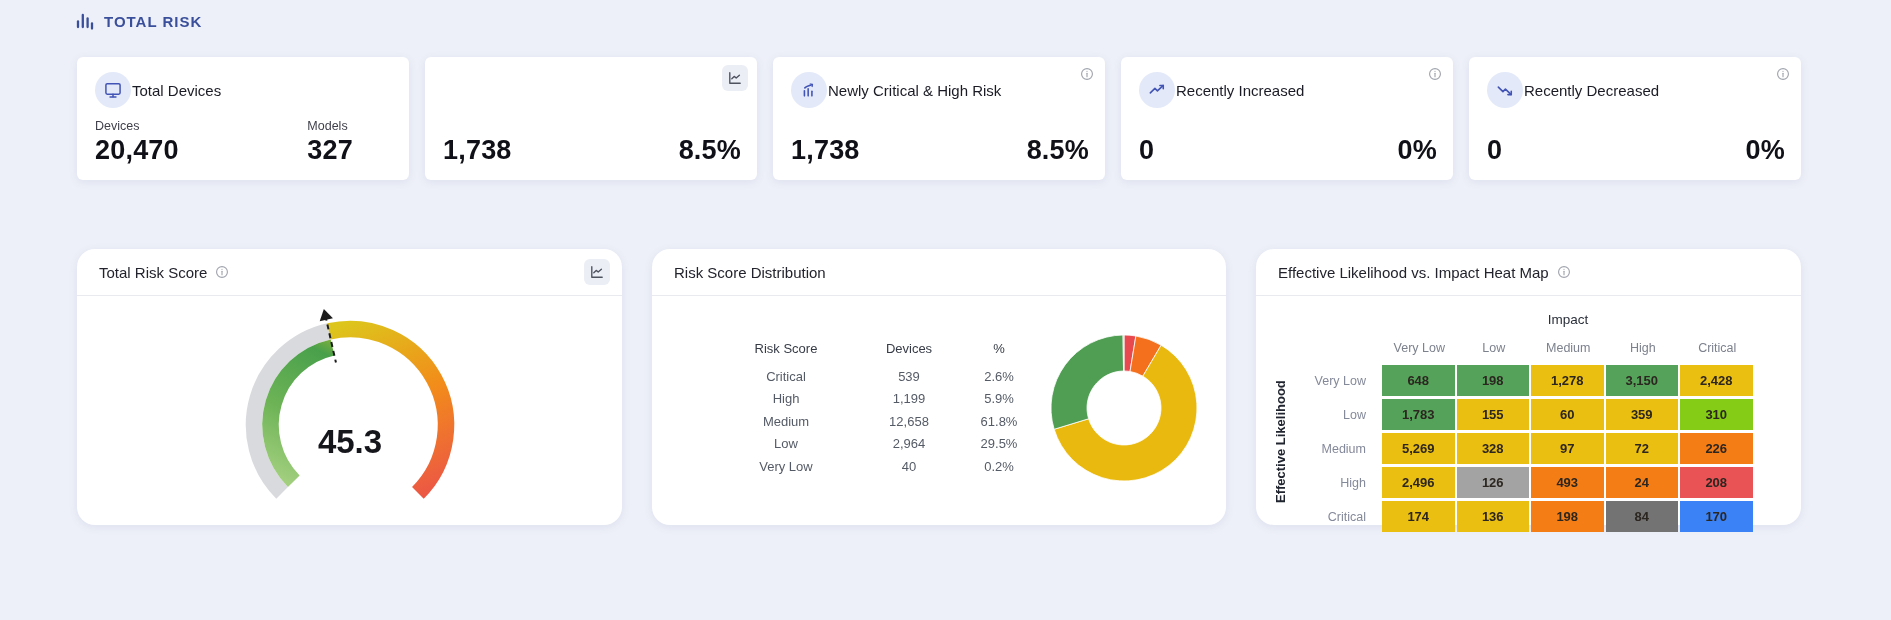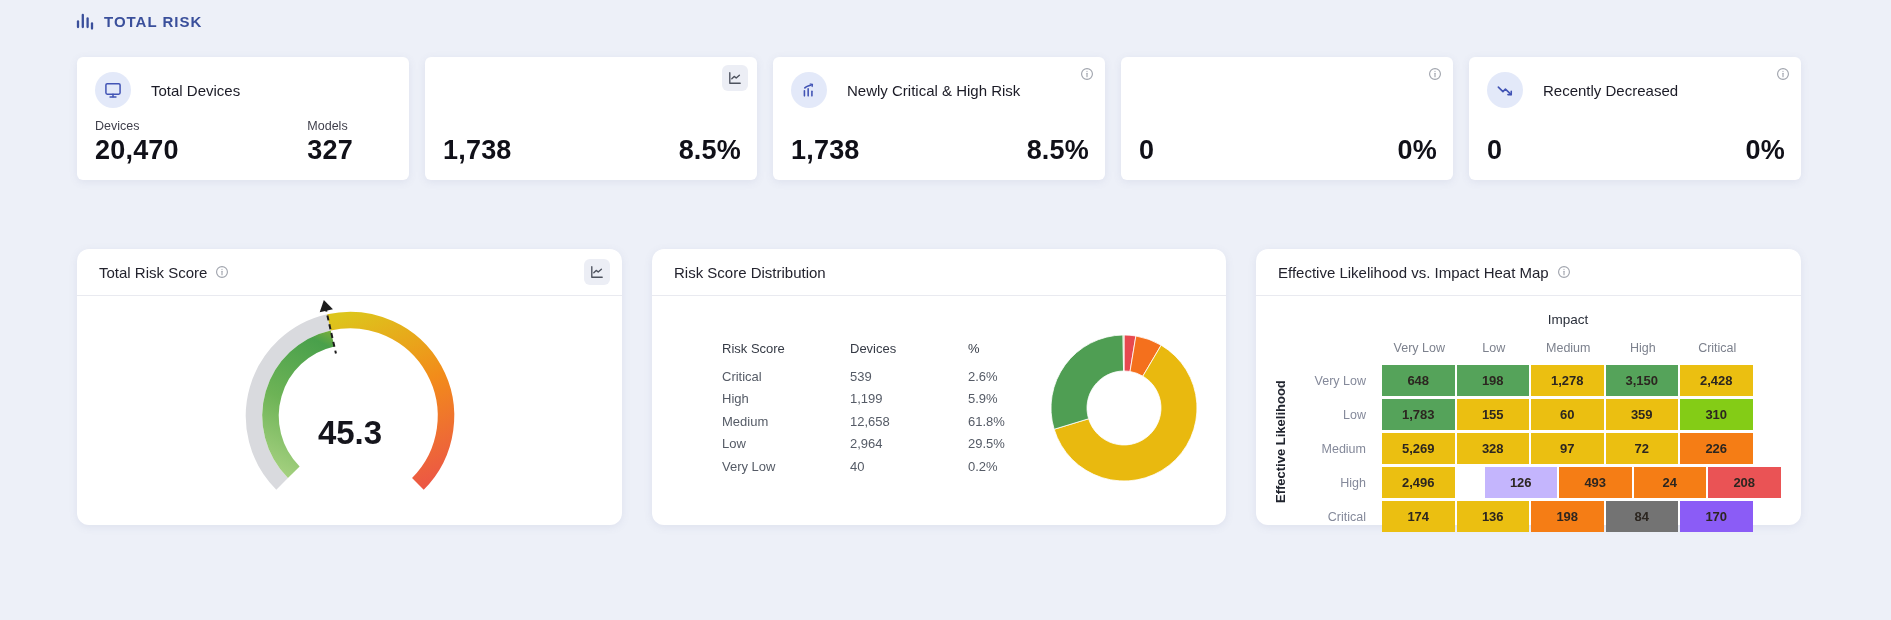--- a/index.html
+++ b/index.html
@@ -16,57 +16,57 @@
   .app-header { display:flex; align-items:center; gap:9px; height:22px; margin-left:-2px; }
   .app-title { font-size:15px; font-weight:700; letter-spacing:1px; color:#3a4f9b; }
 
   
   .cards-row { display:flex; gap:16px; margin-top:25px; }
   .card {
     position:relative; flex:1; height:123px; background:#fff; border-radius:6px;
     box-shadow:0 2px 8px rgba(85,100,150,.10); padding:15px 16px 14px 18px;
     display:flex; flex-direction:column;
   }
-  .card-head { display:flex; align-items:center; gap:20px; }
+  .card-head { display:flex; align-items:center; gap:1px; }
   .icon-circle {
     width:36px; height:36px; border-radius:50%; background:#e3e9f9;
     display:flex; align-items:center; justify-content:center; flex:none;
   }
   .card-title { font-size:15px; font-weight:500; color:#1b1b26; }
   .card-values { margin-top:auto; display:flex; justify-content:space-between; align-items:flex-end; }
   .big-num { font-size:27px; font-weight:600; color:#101018; letter-spacing:.2px; }
   .metric .m-label { font-size:12.5px; color:#3f3f4b; margin-bottom:2px; }
   .metric.right { margin-right:40px; }
   .corner { position:absolute; top:8px; right:9px; }
   .chart-btn {
     width:26px; height:26px; border-radius:6px; background:#eceef5; border:none;
     display:flex; align-items:center; justify-content:center; cursor:pointer;
   }
   .info-btn { background:none; border:none; cursor:pointer; display:flex; padding:2px; }
 
   
   .panels-row { display:flex; gap:30px; margin-top:69px; }
   .panel {
-    flex:1; height:276px; background:#fff; border-radius:12px;
+    flex:1; height:276px; background:#fff; border-radius:18px;
     box-shadow:0 2px 8px rgba(85,100,150,.10); display:flex; flex-direction:column;
   }
   .panel-head {
     height:47px; flex:none; border-bottom:1px solid #e9eaf0;
     display:flex; align-items:center; padding:0 12px 0 22px; gap:8px;
   }
   .panel-title { font-size:15px; font-weight:500; color:#23232e; }
   .panel-head .spacer { flex:1; }
   .panel-body { flex:1; position:relative; }
 
   
-  .gauge-wrap { height:100%; display:flex; align-items:flex-start; justify-content:center; }
+  .gauge-wrap { height:100%; display:flex; align-items:flex-end; justify-content:center; }
   .gauge-value { font-size:33px; font-weight:600; fill:#15151c; }
 
   
-  .dist-body { height:100%; display:flex; align-items:center; padding:0 26px 6px 44px; gap:18px; }
+  .dist-body { height:100%; display:flex; align-items:center; padding:0 26px 6px 44px; gap:18px;text-align:center; }
   .dist-table { flex:1; font-size:13px; }
   .dist-row, .dist-headrow { display:grid; grid-template-columns:26px 128px 118px 62px; align-items:center; height:22.5px; }
   .dist-headrow { color:#363b46; font-weight:500; margin-bottom:5px; }
   .dist-row { color:#555b66; }
   .dot { width:8px; height:8px; border-radius:50%; }
   .donut-box { width:152px; flex:none; }
 
   
   .hm-body { padding:16px 10px 0 14px; display:flex; }
   .hm-ylabel {
@@ -176,20 +176,29 @@
 
     <div class="card">
       <div class="corner">
         <button class="info-btn">
           <svg width="14" height="14" viewBox="0 0 16 16" fill="none" stroke="#a0a4ad" stroke-width="1.3">
             <circle cx="8" cy="8" r="6.2"></circle>
               <line x1="8" y1="7.2" x2="8" y2="11.2" stroke-linecap="round"></line>
               <circle cx="8" cy="4.9" r="0.7" fill="#a0a4ad" stroke="none"></circle>
           </svg>
         </button>
+      </div>
+      <div class="card-head">
+        <span class="icon-circle">
+          <svg width="20" height="20" viewBox="0 0 24 24" fill="none" stroke="#4254b5" stroke-width="1.9" stroke-linecap="round" stroke-linejoin="round">
+            <polyline points="4,15.5 9.5,10 12.5,13 19.5,6.5"></polyline>
+              <polyline points="15.5,6.5 19.5,6.5 19.5,10.5"></polyline>
+          </svg>
+        </span>
+        <span class="card-title">Recently Increased</span>
       </div>
       <div class="card-values">
         <span class="big-num">0</span>
         <span class="big-num">0%</span>
       </div>
     </div>
 
     <div class="card">
       <div class="corner">
         <button class="info-btn">
@@ -366,32 +375,32 @@
                   <div class="hm-rowlabel">Medium</div>
                   <div class="hm-cell" style="background: rgb(235, 191, 17);">5,269</div>
                   <div class="hm-cell" style="background: rgb(235, 191, 17);">328</div>
                   <div class="hm-cell" style="background: rgb(235, 191, 17);">97</div>
                   <div class="hm-cell" style="background: rgb(235, 191, 17);">72</div>
                   <div class="hm-cell" style="background: rgb(245, 125, 21);">226</div>
                 </div>
                 <div class="hm-row">
                   <div class="hm-rowlabel">High</div>
                   <div class="hm-cell" style="background: rgb(235, 191, 17);">2,496</div>
-                  <div class="hm-cell" style="background: #c4b5fd; margin-left: 28px;">126</div>
+                  <div class="hm-cell" style="background: #a3a3a3;">126</div>
                   <div class="hm-cell" style="background: rgb(245, 125, 21);">493</div>
                   <div class="hm-cell" style="background: rgb(245, 125, 21);">24</div>
                   <div class="hm-cell" style="background: rgb(234, 83, 85);">208</div>
                 </div>
                 <div class="hm-row">
                   <div class="hm-rowlabel">Critical</div>
                   <div class="hm-cell" style="background: rgb(235, 191, 17);">174</div>
                   <div class="hm-cell" style="background: rgb(235, 191, 17);">136</div>
                   <div class="hm-cell" style="background: rgb(245, 125, 21);">198</div>
                   <div class="hm-cell" style="background: #737373;">84</div>
-                  <div class="hm-cell" style="background: #8b5cf6;">170</div>
+                  <div class="hm-cell" style="background: #3b82f6;">170</div>
                 </div>
               </div>
           </div>
         </div>
       </div>
     </div>
 
   </div>
 </div>
 

